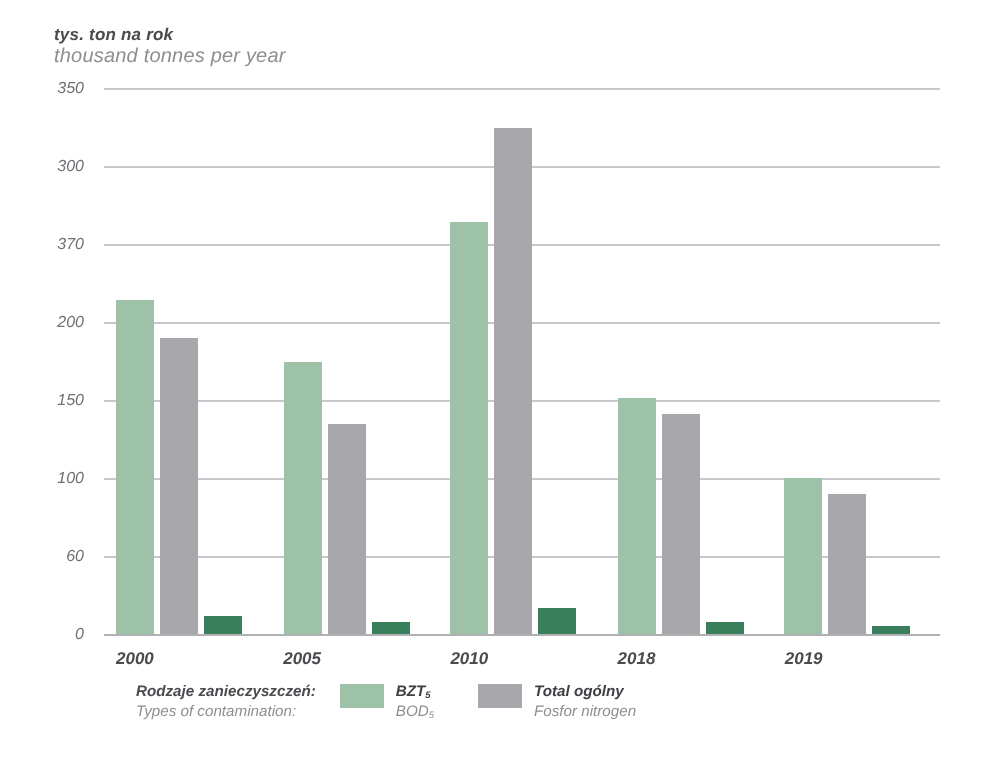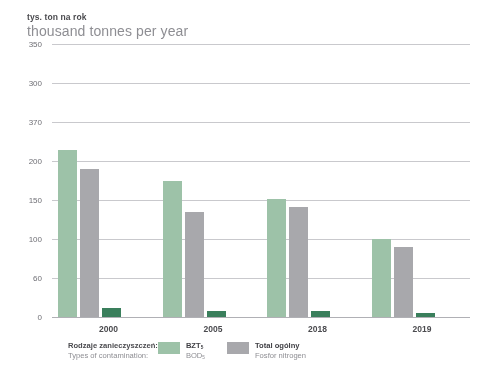--- a/index.html
+++ b/index.html
@@ -11,37 +11,38 @@
     height: 380px;
     background: #ffffff;
     font-family: "Liberation Sans", sans-serif;
     overflow: hidden;
   }
   #chart-root {
     position: relative;
     width: 500px;
     height: 364px;
     box-sizing: border-box;
+    font-style: italic;
   }
 
   
   .title-block {
     position: absolute;
     left: 27px;
     top: 12px;
     line-height: 1.25;
   }
   .title-pl {
     font-size: 8.5px;
     font-weight: bold;
     color: #4b4b4f;
     letter-spacing: 0.1px;
   }
   .title-en {
-    font-size: 14px;
+    font-size: 10px;
     font-weight: normal;
     color: #8e8e93;
     letter-spacing: 0.1px;
   }
 
   
   .plot {
     position: absolute;
     left: 52px;
     top: 44px;
@@ -96,37 +97,38 @@
   .bar.bod { background: #9dc2a8; }
   .bar.nitrogen { background: #a8a8ac; }
   .bar.phosphorus { background: #3a7f5c; }
 
   .xtick {
     position: absolute;
     top: 100%;
     margin-top: 7px;
     left: 6px;
     width: 60px;
-    text-align: right;
+    text-align: left;
     font-size: 8.5px;
     font-weight: bold;
     color: #4b4b4f;
   }
 
   
   .legend {
     position: absolute;
     left: 68px;
     top: 341px;
     display: flex;
     align-items: flex-start;
     gap: 0px;
   }
   .legend-caption {
     line-height: 1.3;
+    margin-right: 12px;
   }
   .legend-caption .pl {
     font-size: 7.6px;
     font-weight: bold;
     color: #4b4b4f;
     white-space: nowrap;
   }
   .legend-caption .en {
     font-size: 7.6px;
     color: #8e8e93;
@@ -210,20 +212,26 @@
           <div class="bar bod" title="BZT5 / BOD5 2000: 214" style="height: 166.92px; background: rgb(157, 194, 168);"></div>
           <div class="bar nitrogen" title="Azot ogólny / Total nitrogen 2000: 190" style="height: 148.2px; background: rgb(168, 168, 172);"></div>
           <div class="bar phosphorus" title="Fosfor ogólny / Total phosphorus 2000: 12" style="height: 9.36px; background: rgb(58, 127, 92);"></div>
           <div class="xtick">2000</div>
         </div>
         <div class="group">
           <div class="bar bod" title="BZT5 / BOD5 2005: 175" style="height: 136.5px; background: rgb(157, 194, 168);"></div>
           <div class="bar nitrogen" title="Azot ogólny / Total nitrogen 2005: 134" style="height: 104.52px; background: rgb(168, 168, 172);"></div>
           <div class="bar phosphorus" title="Fosfor ogólny / Total phosphorus 2005: 8" style="height: 6.24px; background: rgb(58, 127, 92);"></div>
           <div class="xtick">2005</div>
+        </div>
+        <div class="group">
+          <div class="bar bod" title="BZT5 / BOD5 2010: 264" style="height: 205.92px; background: rgb(157, 194, 168);"></div>
+          <div class="bar nitrogen" title="Azot ogólny / Total nitrogen 2010: 325" style="height: 253.5px; background: rgb(168, 168, 172);"></div>
+          <div class="bar phosphorus" title="Fosfor ogólny / Total phosphorus 2010: 17" style="height: 13.26px; background: rgb(58, 127, 92);"></div>
+          <div class="xtick">2010</div>
         </div>
         <div class="group">
           <div class="bar bod" title="BZT5 / BOD5 2018: 151" style="height: 117.78px; background: rgb(157, 194, 168);"></div>
           <div class="bar nitrogen" title="Azot ogólny / Total nitrogen 2018: 141" style="height: 109.98px; background: rgb(168, 168, 172);"></div>
           <div class="bar phosphorus" title="Fosfor ogólny / Total phosphorus 2018: 8" style="height: 6.24px; background: rgb(58, 127, 92);"></div>
           <div class="xtick">2018</div>
         </div>
         <div class="group">
           <div class="bar bod" title="BZT5 / BOD5 2019: 100" style="height: 78px; background: rgb(157, 194, 168);"></div>
           <div class="bar nitrogen" title="Azot ogólny / Total nitrogen 2019: 90" style="height: 70.2px; background: rgb(168, 168, 172);"></div>

